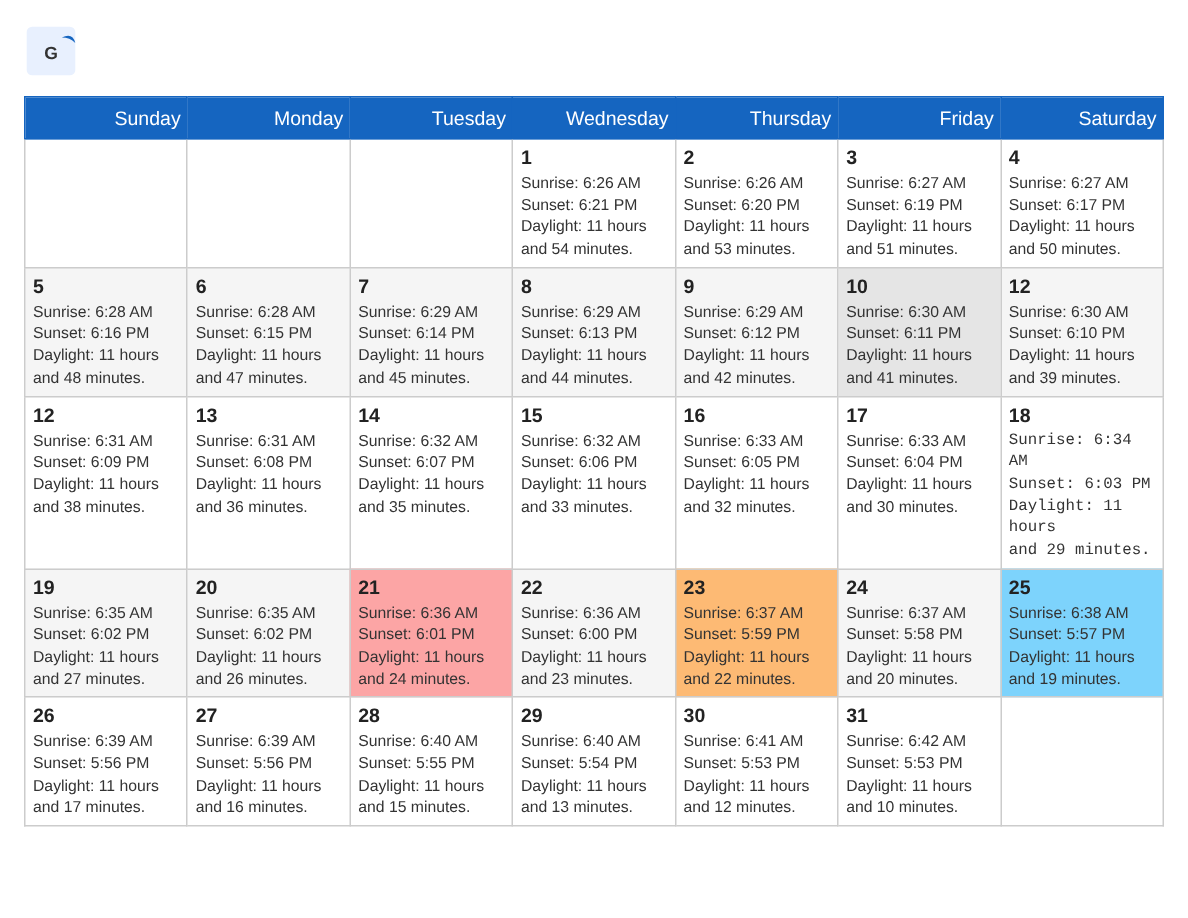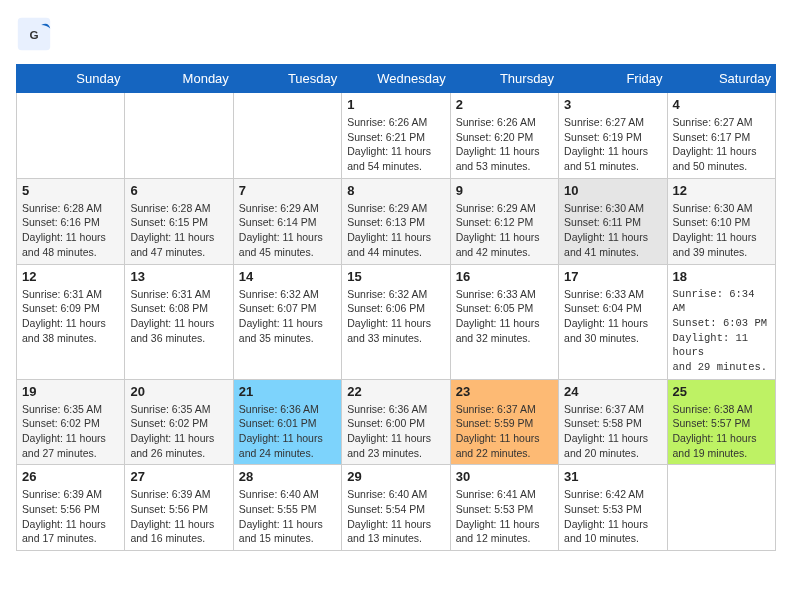--- a/index.html
+++ b/index.html
@@ -263,21 +263,21 @@
 Daylight: 11 hours
 and 27 minutes.</div>
         </td>
         <td style="background: rgb(245, 245, 245);">
           <span class="day-num">20</span>
           <div class="day-info" style="white-space: pre-line;">Sunrise: 6:35 AM
 Sunset: 6:02 PM
 Daylight: 11 hours
 and 26 minutes.</div>
         </td>
-        <td style="background: #7dd3fc;">
+        <td style="background: #fca5a5;">
           <span class="day-num">21</span>
           <div class="day-info" style="white-space: pre-line;">Sunrise: 6:36 AM
 Sunset: 6:01 PM
 Daylight: 11 hours
 and 24 minutes.</div>
         </td>
         <td style="background: rgb(245, 245, 245);">
           <span class="day-num">22</span>
           <div class="day-info" style="white-space: pre-line;">Sunrise: 6:36 AM
 Sunset: 6:00 PM
@@ -291,21 +291,21 @@
 Daylight: 11 hours
 and 22 minutes.</div>
         </td>
         <td style="background: rgb(245, 245, 245);">
           <span class="day-num">24</span>
           <div class="day-info" style="white-space: pre-line;">Sunrise: 6:37 AM
 Sunset: 5:58 PM
 Daylight: 11 hours
 and 20 minutes.</div>
         </td>
-        <td style="background: #bef264;">
+        <td style="background: #7dd3fc;">
           <span class="day-num">25</span>
           <div class="day-info" style="white-space: pre-line;">Sunrise: 6:38 AM
 Sunset: 5:57 PM
 Daylight: 11 hours
 and 19 minutes.</div>
         </td>
       </tr>
       <tr>
         <td>
           <span class="day-num">26</span>

